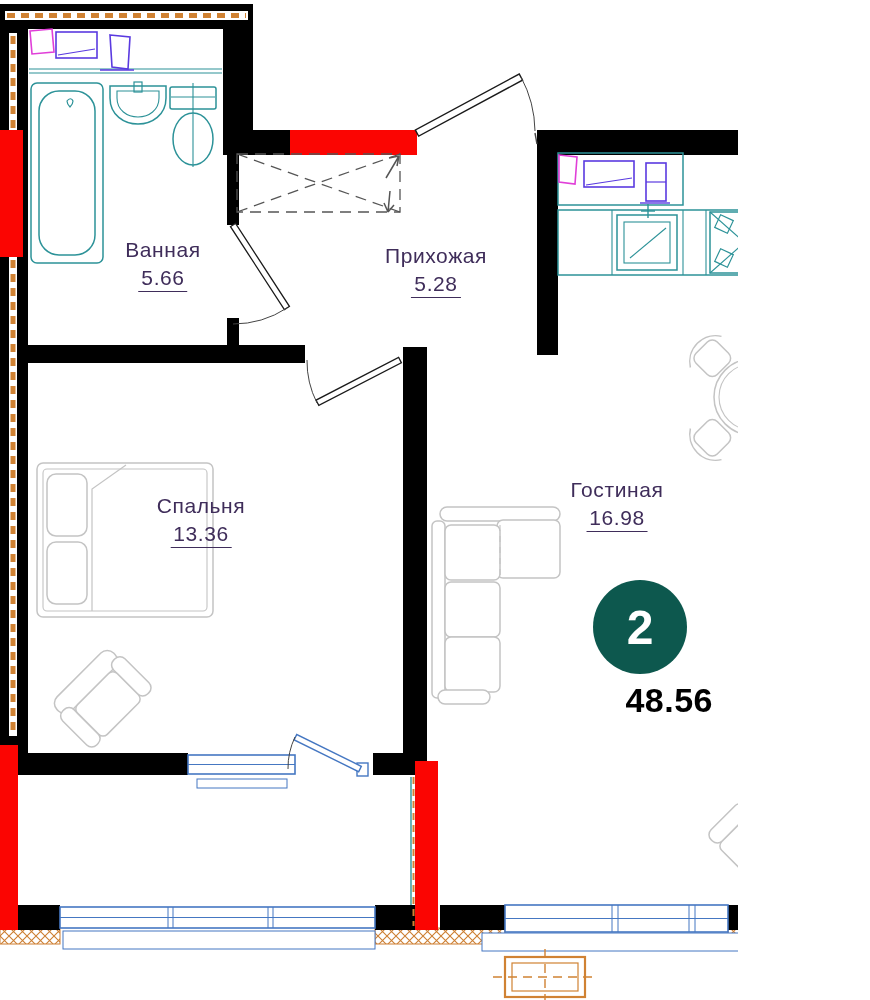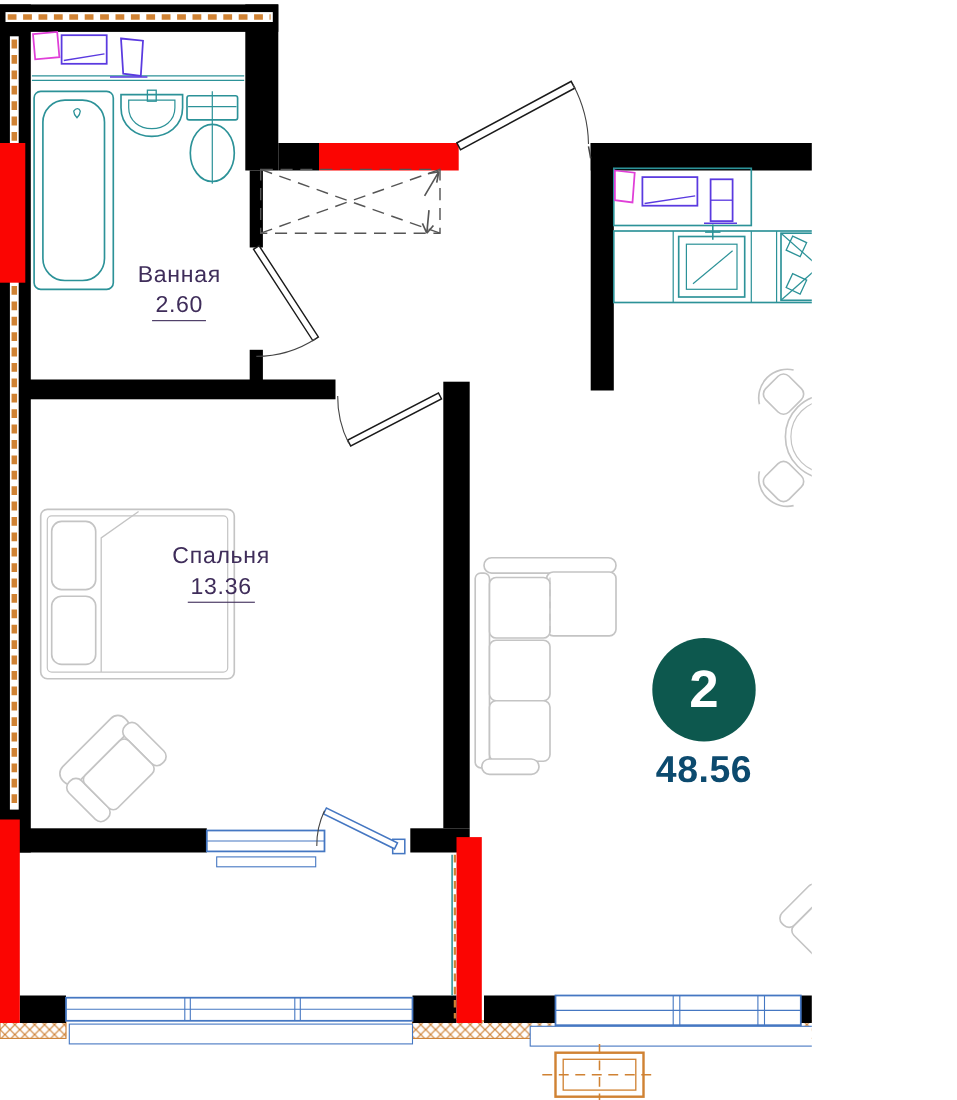--- a/index.html
+++ b/index.html
@@ -6,22 +6,22 @@
   #stage{position:relative;width:738px;height:1000px;background:#ffffff;overflow:hidden;
          font-family:"Liberation Sans",sans-serif;}
   #planSvg{position:absolute;left:0;top:0;}
   .room-label{position:absolute;transform:translateX(-50%);text-align:center;
               color:#3f2d5a;font-size:21px;letter-spacing:.6px;line-height:24px;white-space:nowrap;}
   .room-label .rarea{display:inline-block;margin-top:4px;border-bottom:1.6px solid #3f2d5a;
                      padding:0 3px 1px 3px;}
   .badge{position:absolute;left:593px;top:580px;width:94px;height:94px;border-radius:50%;
          background:#0d584e;color:#ffffff;font-size:48px;font-weight:bold;
          display:flex;align-items:center;justify-content:center;}
-  .total-area{position:absolute;left:567px;top:681px;width:146px;text-align:center;
-              font-size:34px;font-weight:600;color:#0c4a6e;letter-spacing:.5px;}
+  .total-area{position:absolute;left:567px;top:681px;width:146px;text-align:right;
+              font-size:34px;font-weight:600;color:#000000;letter-spacing:.5px;}
 </style>
 </head>
 <body>
 
 <div id="stage">
 
 <svg id="planSvg" width="870" height="1000" viewBox="0 0 870 1000">
   <defs>
     <pattern id="hatch" width="9" height="9" patternUnits="userSpaceOnUse">
       <path d="M0 9 L9 0 M0 0 L9 9" stroke="#cd7f32" stroke-width="1.1" fill="none"></path>
@@ -274,25 +274,33 @@
   <g stroke="#d08233" fill="#ffffff">
     <rect x="505" y="957" width="80" height="40" stroke-width="2.2"></rect>
     <rect x="512" y="963" width="66" height="28" fill="none" stroke-width="1.2"></rect>
     <line x1="493" y1="977" x2="597" y2="977" stroke-width="1.4" stroke-dasharray="9 6"></line>
     <line x1="545" y1="949" x2="545" y2="1000" stroke-width="1.4" stroke-dasharray="9 6"></line>
   </g>
 </svg>
 
 <div class="room-label" style="left:163px;top:238px">
   <div>Ванная</div>
-  <span class="rarea">2.60</span>
+  <span class="rarea">5.66</span>
+</div>
+<div class="room-label" style="left:436px;top:244px">
+  <div>Прихожая</div>
+  <span class="rarea">5.28</span>
 </div>
 <div class="room-label" style="left:201px;top:494px">
   <div>Спальня</div>
   <span class="rarea">13.36</span>
 </div>
+<div class="room-label" style="left:617px;top:478px">
+  <div>Гостиная</div>
+  <span class="rarea">16.98</span>
+</div>
 
 <div class="badge">
   <span>2</span>
 </div>
 <div class="total-area">48.56</div>
 
 </div>
 
 </body></html>

